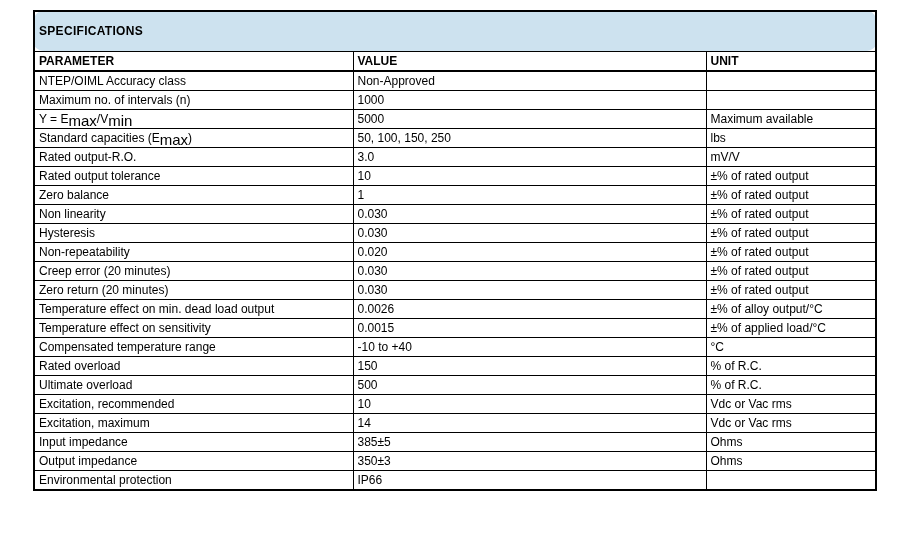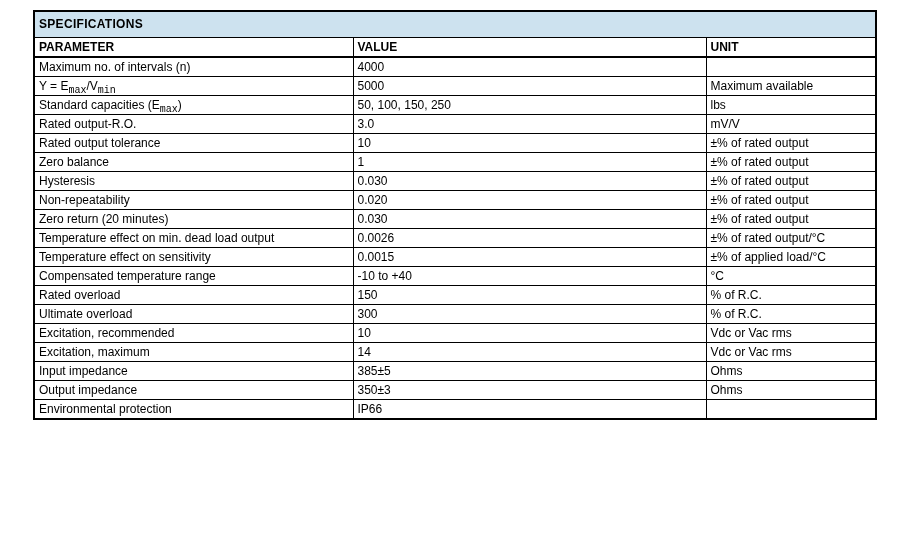--- a/index.html
+++ b/index.html
@@ -31,43 +31,43 @@
     padding: 2px 4px;
     overflow: hidden;
     white-space: nowrap;
   }
   th.title {
     background: #cde2ef;
     text-align: left;
     font-size: 17px;
     font-weight: bold;
     letter-spacing: 0.3px;
-    height: 26px;
+    height: 40px;
     padding: 3px 4px 3px 5px;
     border-bottom: 2px solid #000000;
+    border-radius: 9px;
   }
   tr.colhead th {
     font-weight: bold;
     height: 20px;
     border-bottom: 2px solid #000000;
   }
   th.left, td.param {
     text-align: left;
     padding-left: 6px;
   }
   th.center, td.val, td.unit {
     text-align: left;
   }
   tbody tr {
     height: 19px;
   }
   sub {
-    font-size: 10px;
+    font-size: 15px;
     line-height: 0;
-    font-family: Liberation Mono, monospace;
   }
 </style>
 </head>
 <body>
 
 <div class="table-wrap">
   <table class="spec">
     <colgroup>
       <col style="width:319px">
       <col style="width:353px">
@@ -78,22 +78,27 @@
         <th colspan="3" class="title">SPECIFICATIONS</th>
       </tr>
       <tr class="colhead">
         <th class="left">PARAMETER</th>
         <th class="center">VALUE</th>
         <th class="center">UNIT</th>
       </tr>
     </thead>
     <tbody>
         <tr>
+          <td class="param">NTEP/OIML Accuracy class</td>
+          <td class="val">Non-Approved</td>
+          <td class="unit"></td>
+        </tr>
+        <tr>
           <td class="param">Maximum no. of intervals (n)</td>
-          <td class="val">4000</td>
+          <td class="val">1000</td>
           <td class="unit"></td>
         </tr>
         <tr>
           <td class="param">Y = E<sub>max</sub>/V<sub>min</sub></td>
           <td class="val">5000</td>
           <td class="unit">Maximum available</td>
         </tr>
         <tr>
           <td class="param">Standard capacities (E<sub>max</sub>)</td>
           <td class="val">50, 100, 150, 250</td>
@@ -108,57 +113,67 @@
           <td class="param">Rated output tolerance</td>
           <td class="val">10</td>
           <td class="unit">±% of rated output</td>
         </tr>
         <tr>
           <td class="param">Zero balance</td>
           <td class="val">1</td>
           <td class="unit">±% of rated output</td>
         </tr>
         <tr>
+          <td class="param">Non linearity</td>
+          <td class="val">0.030</td>
+          <td class="unit">±% of rated output</td>
+        </tr>
+        <tr>
           <td class="param">Hysteresis</td>
           <td class="val">0.030</td>
           <td class="unit">±% of rated output</td>
         </tr>
         <tr>
           <td class="param">Non-repeatability</td>
           <td class="val">0.020</td>
           <td class="unit">±% of rated output</td>
         </tr>
         <tr>
+          <td class="param">Creep error (20 minutes)</td>
+          <td class="val">0.030</td>
+          <td class="unit">±% of rated output</td>
+        </tr>
+        <tr>
           <td class="param">Zero return (20 minutes)</td>
           <td class="val">0.030</td>
           <td class="unit">±% of rated output</td>
         </tr>
         <tr>
           <td class="param">Temperature effect on min. dead load output</td>
           <td class="val">0.0026</td>
-          <td class="unit">±% of rated output/°C</td>
+          <td class="unit">±% of alloy output/°C</td>
         </tr>
         <tr>
           <td class="param">Temperature effect on sensitivity</td>
           <td class="val">0.0015</td>
           <td class="unit">±% of applied load/°C</td>
         </tr>
         <tr>
           <td class="param">Compensated temperature range</td>
           <td class="val">-10 to +40</td>
           <td class="unit">°C</td>
         </tr>
         <tr>
           <td class="param">Rated overload</td>
           <td class="val">150</td>
           <td class="unit">% of R.C.</td>
         </tr>
         <tr>
           <td class="param">Ultimate overload</td>
-          <td class="val">300</td>
+          <td class="val">500</td>
           <td class="unit">% of R.C.</td>
         </tr>
         <tr>
           <td class="param">Excitation, recommended</td>
           <td class="val">10</td>
           <td class="unit">Vdc or Vac rms</td>
         </tr>
         <tr>
           <td class="param">Excitation, maximum</td>
           <td class="val">14</td>

